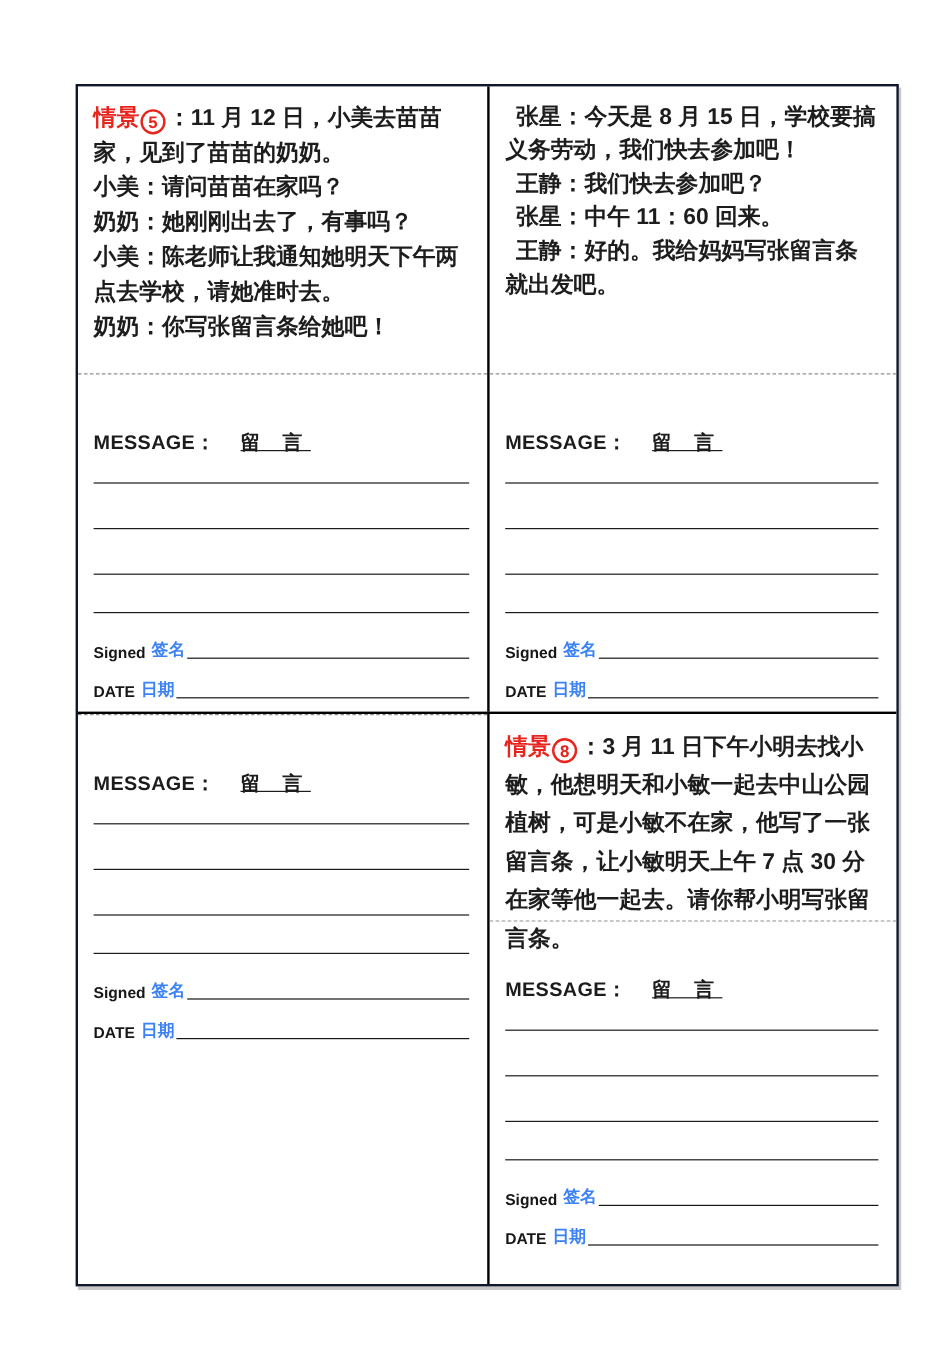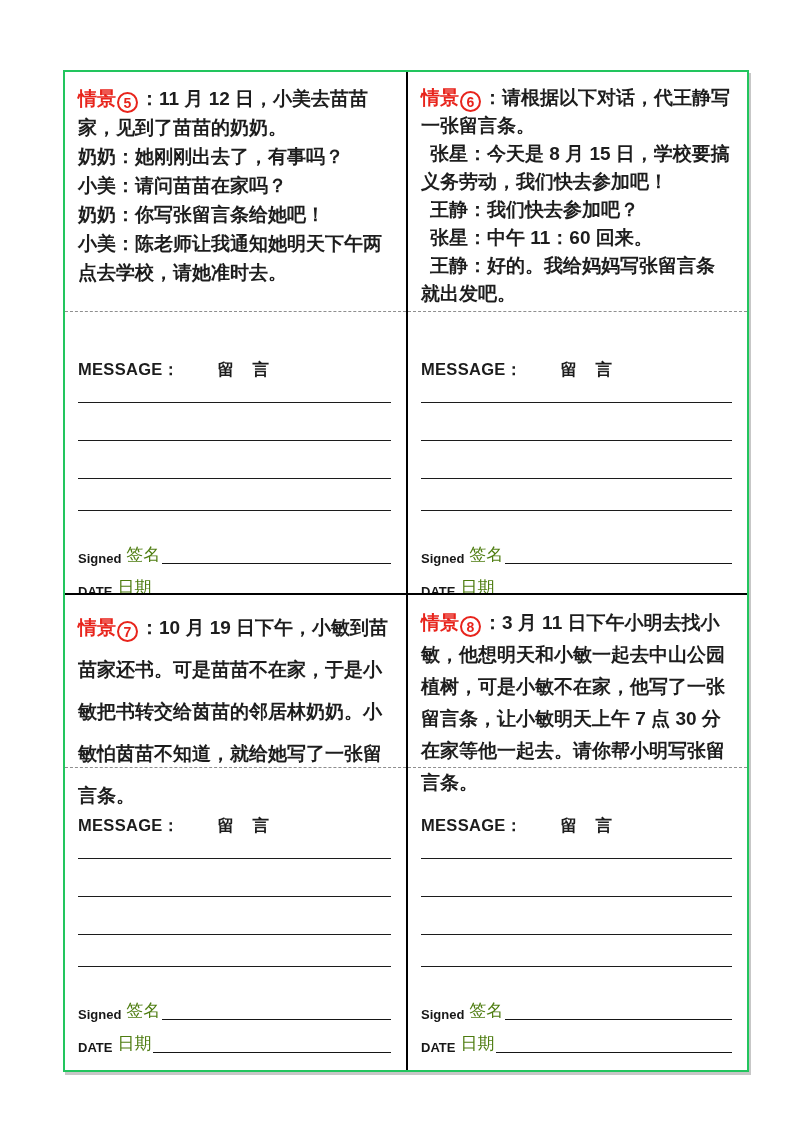--- a/index.html
+++ b/index.html
@@ -15,21 +15,21 @@
     background: #ffffff;
     overflow: hidden;
   }
   .sheet {
     position: absolute;
     left: 63px;
     top: 70px;
     width: 686px;
     height: 1002px;
     box-sizing: border-box;
-    border: 2px solid #22c55e;
+    border: 2px solid #0f172a;
     background: #ffffff;
     box-shadow: 2px 3px 0 rgba(0,0,0,0.22);
     display: grid;
     grid-template-columns: 1fr 1fr;
     grid-template-rows: 521px 1fr;
   }
   .cell {
     box-sizing: border-box;
     overflow: hidden;
   }
@@ -80,55 +80,55 @@
   
   .note { padding: 0 15px 0 13px; }
   .msg-head {
     padding-top: 47px;
     font-size: 16.5px;
     font-weight: 700;
     color: #1c1c1c;
     line-height: 20px;
     letter-spacing: 0.3px;
   }
-  .msg-cjk { margin-left: 38px; letter-spacing: 7px; }
+  .msg-cjk { margin-left: 21px; letter-spacing: 7px; text-decoration: underline; }
 
   .wline { height: 37px; border-bottom: 1.8px solid #1c1c1c; }
   .wline.first { height: 23px; }
   .wline.last  { height: 31px; }
 
   .sig-row, .date-row {
     display: flex;
     align-items: flex-end;
     height: 20px;
   }
-  .sig-row  { margin-top: 35px; }
+  .sig-row  { margin-top: 20px; }
   .date-row { margin-top: 13px; }
   .lat  { font-size: 13px; font-weight: 700; color: #171717; }
-  .cjk13 { font-size: 17px; font-weight: 400; color: #4d7c0f; margin-left: 5px; }
+  .cjk13 { font-size: 14px; font-weight: 700; color: #3b82f6; margin-left: 5px; }
   .fill-line {
     flex: 1;
     border-bottom: 1.7px solid #161616;
     margin-bottom: 2px;
     margin-left: 2px;
   }
 </style>
 </head>
 <body>
 
 <div class="page">
   <div class="sheet">
 
     <div class="cell row1">
       <div class="scen lh-a">
         <p><span class="tag">情景</span><span class="circled">5</span><span class="colon">：</span><span>11 月 12 日，小美去苗苗家，见到了苗苗的奶奶。</span></p>
+        <p>小美：请问苗苗在家吗？</p>
         <p>奶奶：她刚刚出去了，有事吗？</p>
-        <p>小美：请问苗苗在家吗？</p>
+        <p>小美：陈老师让我通知她明天下午两点去学校，请她准时去。</p>
         <p>奶奶：你写张留言条给她吧！</p>
-        <p>小美：陈老师让我通知她明天下午两点去学校，请她准时去。</p>
       </div>
       <div class="dash"></div>
       <div class="note">
         <div class="msg-head"><span>MESSAGE：</span><span class="msg-cjk">留  言</span></div>
         <div class="wline first"></div>
         <div class="wline"></div>
         <div class="wline"></div>
         <div class="wline last"></div>
         <div class="sig-row">
           <span class="lat">Signed</span>
@@ -138,21 +138,20 @@
         <div class="date-row">
           <span class="lat">DATE</span>
           <span class="cjk13">日期</span>
           <span class="fill-line"></span>
         </div>
       </div>
     </div>
 
     <div class="cell row1 right">
       <div class="scen lh-b">
-        <p><span class="tag">情景</span><span class="circled">6</span><span class="colon">：</span><span>请根据以下对话，代王静写一张留言条。</span></p>
         <p class="ind">张星：今天是 8 月 15 日，学校要搞义务劳动，我们快去参加吧！</p>
         <p class="ind">王静：我们快去参加吧？</p>
         <p class="ind">张星：中午 11：60 回来。</p>
         <p class="ind">王静：好的。我给妈妈写张留言条就出发吧。</p>
       </div>
       <div class="dash"></div>
       <div class="note">
         <div class="msg-head"><span>MESSAGE：</span><span class="msg-cjk">留  言</span></div>
         <div class="wline first"></div>
         <div class="wline"></div>
@@ -165,23 +164,20 @@
         </div>
         <div class="date-row">
           <span class="lat">DATE</span>
           <span class="cjk13">日期</span>
           <span class="fill-line"></span>
         </div>
       </div>
     </div>
 
     <div class="cell row2 bottom">
-      <div class="scen lh-c">
-        <p><span class="tag">情景</span><span class="circled">7</span><span class="colon">：</span><span>10 月 19 日下午，小敏到苗苗家还书。可是苗苗不在家，于是小敏把书转交给茵苗的邻居林奶奶。小敏怕茵苗不知道，就给她写了一张留言条。</span></p>
-      </div>
       <div class="dash"></div>
       <div class="note">
         <div class="msg-head"><span>MESSAGE：</span><span class="msg-cjk">留  言</span></div>
         <div class="wline first"></div>
         <div class="wline"></div>
         <div class="wline"></div>
         <div class="wline last"></div>
         <div class="sig-row">
           <span class="lat">Signed</span>
           <span class="cjk13">签名</span>

